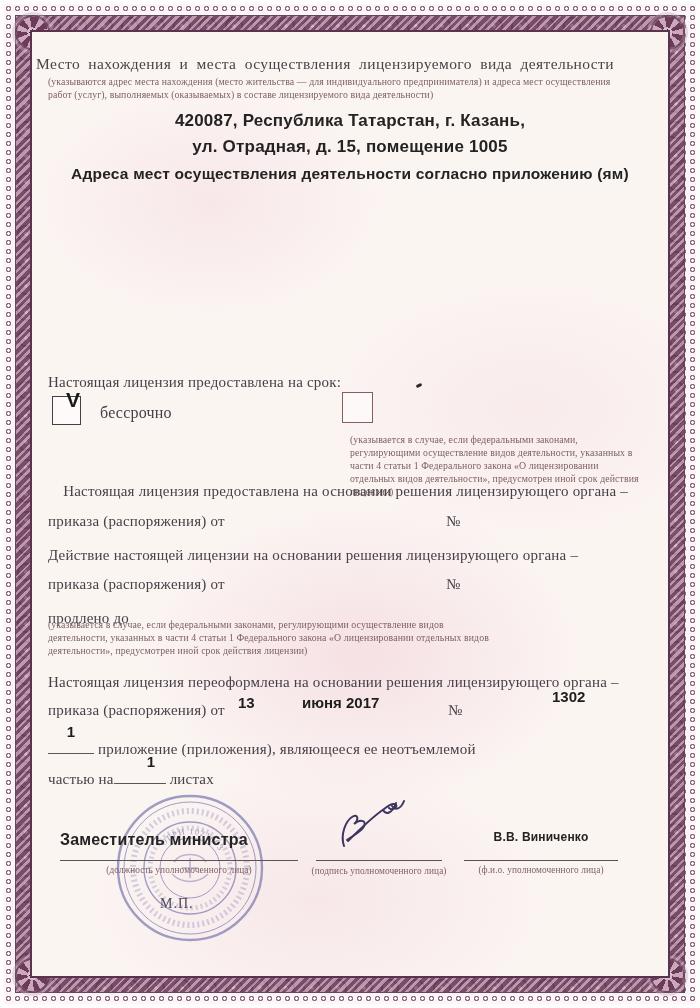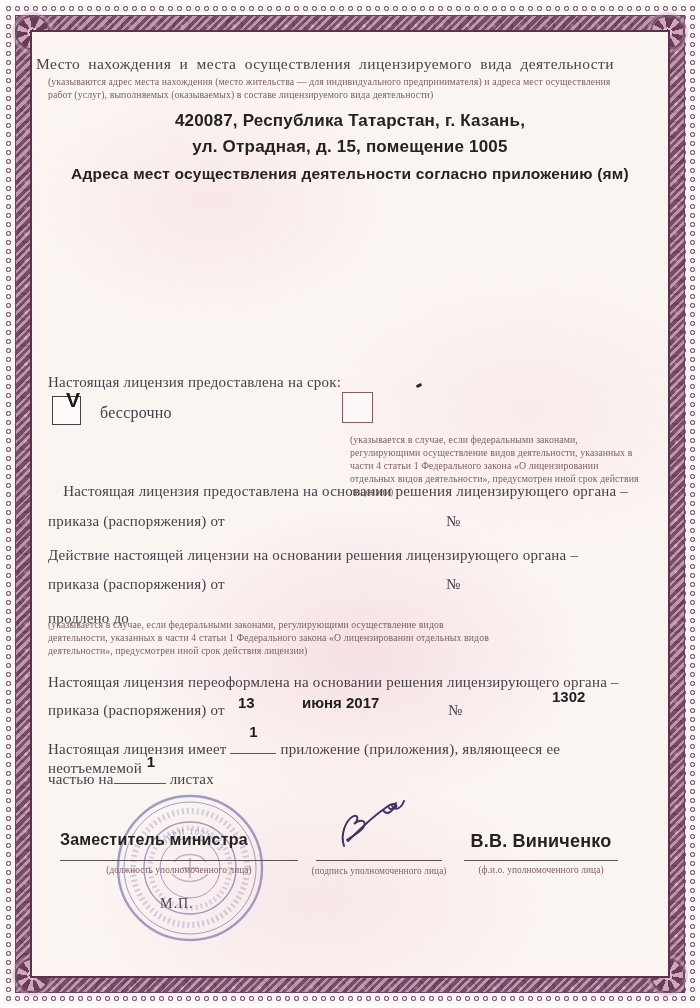--- a/index.html
+++ b/index.html
@@ -96,21 +96,20 @@
     <div class="t small" style="left:16px;top:587px;width:442px;">(указывается в случае, если федеральными законами, регулирующими осуществление видов деятельности, указанных в части 4 статьи 1 Федерального закона «О лицензировании отдельных видов деятельности», предусмотрен иной срок действия лицензии)</div>
 
     <div class="t" style="left:16px;top:641px;width:580px;">Настоящая лицензия переоформлена на основании решения лицензирующего органа –</div>
     <div class="t" style="left:16px;top:669px;">приказа (распоряжения)  от</div>
     <div class="num" style="left:206px;top:662px;">13</div>
     <div class="num" style="left:270px;top:662px;">июня 2017</div>
     <div class="t" style="left:416px;top:669px;">№</div>
     <div class="num" style="left:520px;top:656px;">1302</div>
 
     <div class="t" style="left:16px;top:708px;width:590px;">
-      <span>Настоящая лицензия имеет</span>
       <span class="blank" style="width:46px;"><span class="raise">1</span></span>
       <span>приложение (приложения), являющееся ее неотъемлемой</span>
     </div>
     <div class="t" style="left:16px;top:738px;">
       <span>частью на</span><span class="blank" style="width:52px;"><span class="raise" style="left:72%;">1</span></span>
       <span>листах</span>
     </div>
 
     <svg class="seal" style="left:82px;top:760px;" width="152" height="152" viewBox="0 0 152 152">
       <circle cx="76" cy="76" r="72" fill="none" stroke="#6767a6" stroke-width="2.4"></circle>
@@ -131,21 +130,21 @@
 
     <svg style="position:absolute;left:294px;top:762px;" width="88" height="64" viewBox="0 0 88 64">
       <g fill="none" stroke="#3c3560" stroke-width="2" stroke-linecap="round">
         <path d="M18 52 C14 40 20 27 26 23 C31 19 34 25 28 30 C35 24 42 27 37 34 C33 39 25 43 21 46"></path>
         <path d="M22 47 C34 35 48 22 58 15 C63 11 68 9 70 11 C72 13 66 17 63 14"></path>
         <path d="M57 16 C60 21 66 20 70 9"></path>
         <path d="M66 12 C69 17 75 15 78 7"></path>
       </g>
     </svg>
 
-    <div class="t bs center" style="left:432px;top:798px;width:154px;font-size:18px;">В.В. Виниченко</div>
+    <div class="t bs center" style="left:432px;top:798px;width:154px;font-size:12px;">В.В. Виниченко</div>
 
     <div class="sig-line" style="left:28px;top:828px;width:238px;"></div>
     <div class="sig-line" style="left:284px;top:828px;width:126px;"></div>
     <div class="sig-line" style="left:432px;top:828px;width:154px;"></div>
 
     <div class="cap" style="left:28px;top:833px;width:238px;">(должность уполномоченного лица)</div>
     <div class="cap" style="left:274px;top:834px;width:146px;">(подпись уполномоченного лица)</div>
     <div class="cap" style="left:428px;top:833px;width:162px;">(ф.и.о. уполномоченного лица)</div>
   </div>
 </div>

